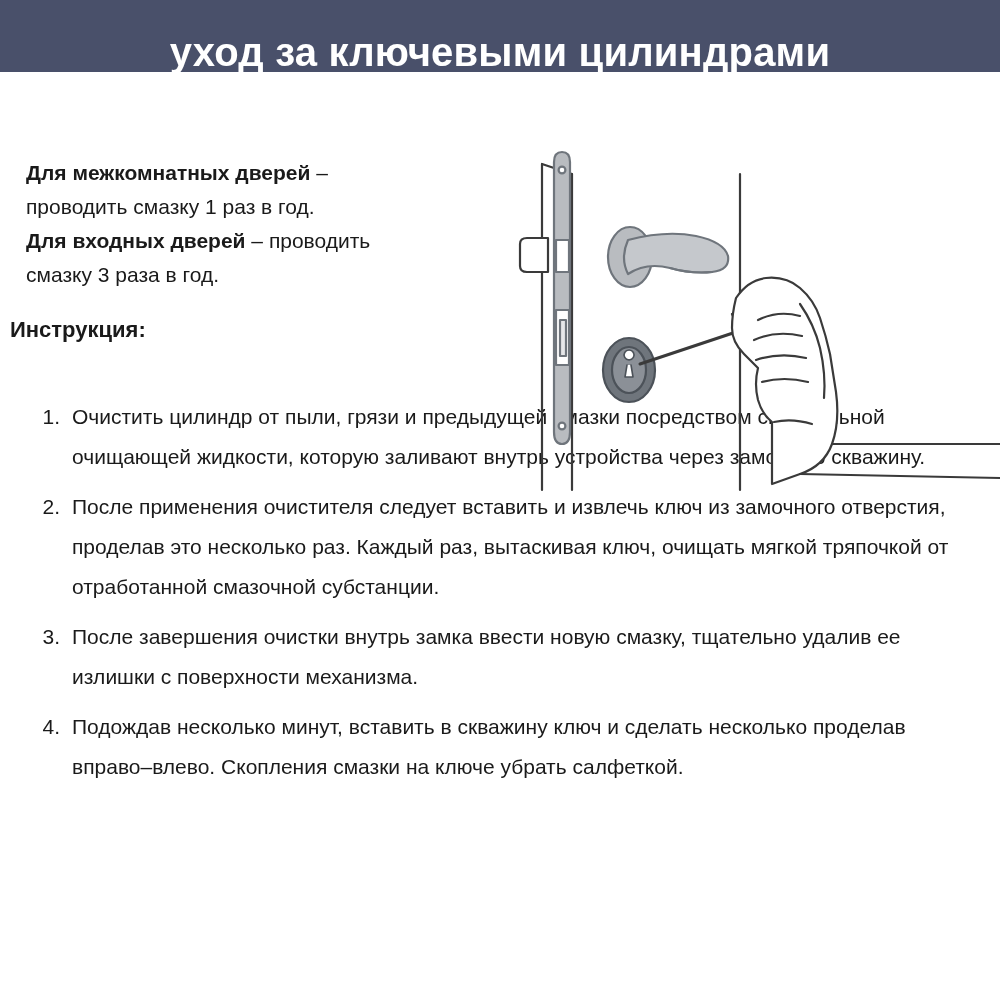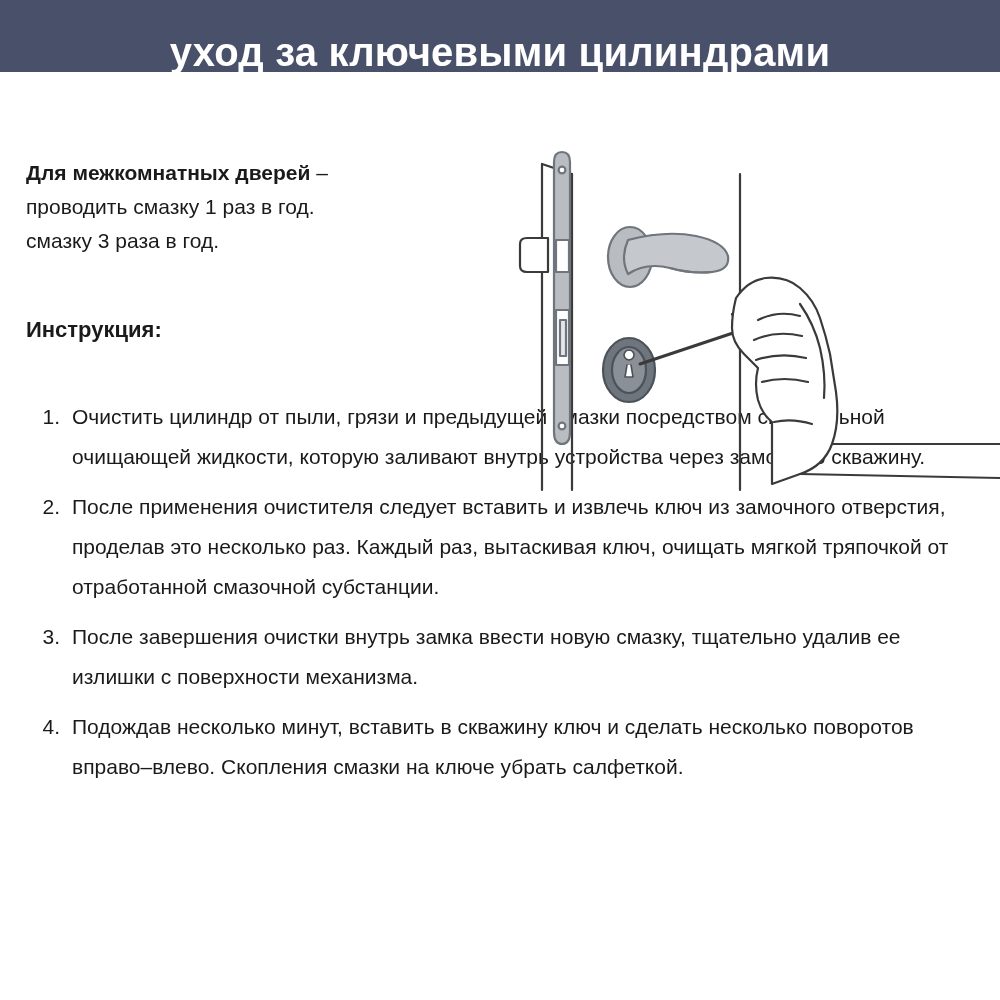--- a/index.html
+++ b/index.html
@@ -49,21 +49,21 @@
     left: 26px;
     top: 84px;
     width: 470px;
     font-size: 21px;
     line-height: 34px;
   }
   .intro .strong { font-weight: bold; }
 
   .instruction-label {
     position: absolute;
-    left: 26px;
+    left: 10px;
     top: 245px;
     font-size: 22px;
     font-weight: bold;
   }
 
   
   .steps {
     position: absolute;
     left: 30px;
     top: 325px;
@@ -109,41 +109,44 @@
   <div class="header-title">уход за ключевыми цилиндрами</div>
 </div>
 
 <div class="content">
 
   <div class="intro">
     <div>
       <span class="strong">Для межкомнатных дверей</span><span> –</span>
     </div>
     <div>проводить смазку 1 раз в год.</div>
+    <div>
+      <span class="strong">Для входных дверей</span><span> – проводить</span>
+    </div>
     <div>смазку 3 раза в год.</div>
   </div>
 
   <div class="instruction-label">Инструкция:</div>
 
   <ol class="steps">
     <li class="step">
       <span class="step-num">1.</span>
       <span class="step-text">Очистить цилиндр от пыли, грязи и предыдущей смазки посредством специальной очищающей жидкости, которую заливают внутрь устройства через замочную скважину.</span>
     </li>
     <li class="step">
       <span class="step-num">2.</span>
       <span class="step-text">После применения очистителя следует вставить и извлечь ключ из замочного отверстия, проделав это несколько раз. Каждый раз, вытаскивая ключ, очищать мягкой тряпочкой от отработанной смазочной субстанции.</span>
     </li>
     <li class="step">
       <span class="step-num">3.</span>
       <span class="step-text">После завершения очистки внутрь замка ввести новую смазку, тщательно удалив ее излишки с поверхности механизма.</span>
     </li>
     <li class="step">
       <span class="step-num">4.</span>
-      <span class="step-text">Подождав несколько минут, вставить в скважину ключ и сделать несколько поворотов вправо–влево. Скопления смазки на ключе убрать салфеткой.</span>
+      <span class="step-text">Подождав несколько минут, вставить в скважину ключ и сделать несколько проделав вправо–влево. Скопления смазки на ключе убрать салфеткой.</span>
     </li>
   </ol>
 
   <div class="illustration">
     <svg width="500" height="400" viewBox="0 0 500 400" xmlns="http://www.w3.org/2000/svg">
       <g fill="none" stroke="#3a3a3a" stroke-width="2.2" stroke-linecap="round" stroke-linejoin="round">
 
         <line x1="42" y1="72" x2="42" y2="398"></line>
         <line x1="72" y1="82" x2="72" y2="398"></line>
         <line x1="240" y1="82" x2="240" y2="398"></line>

